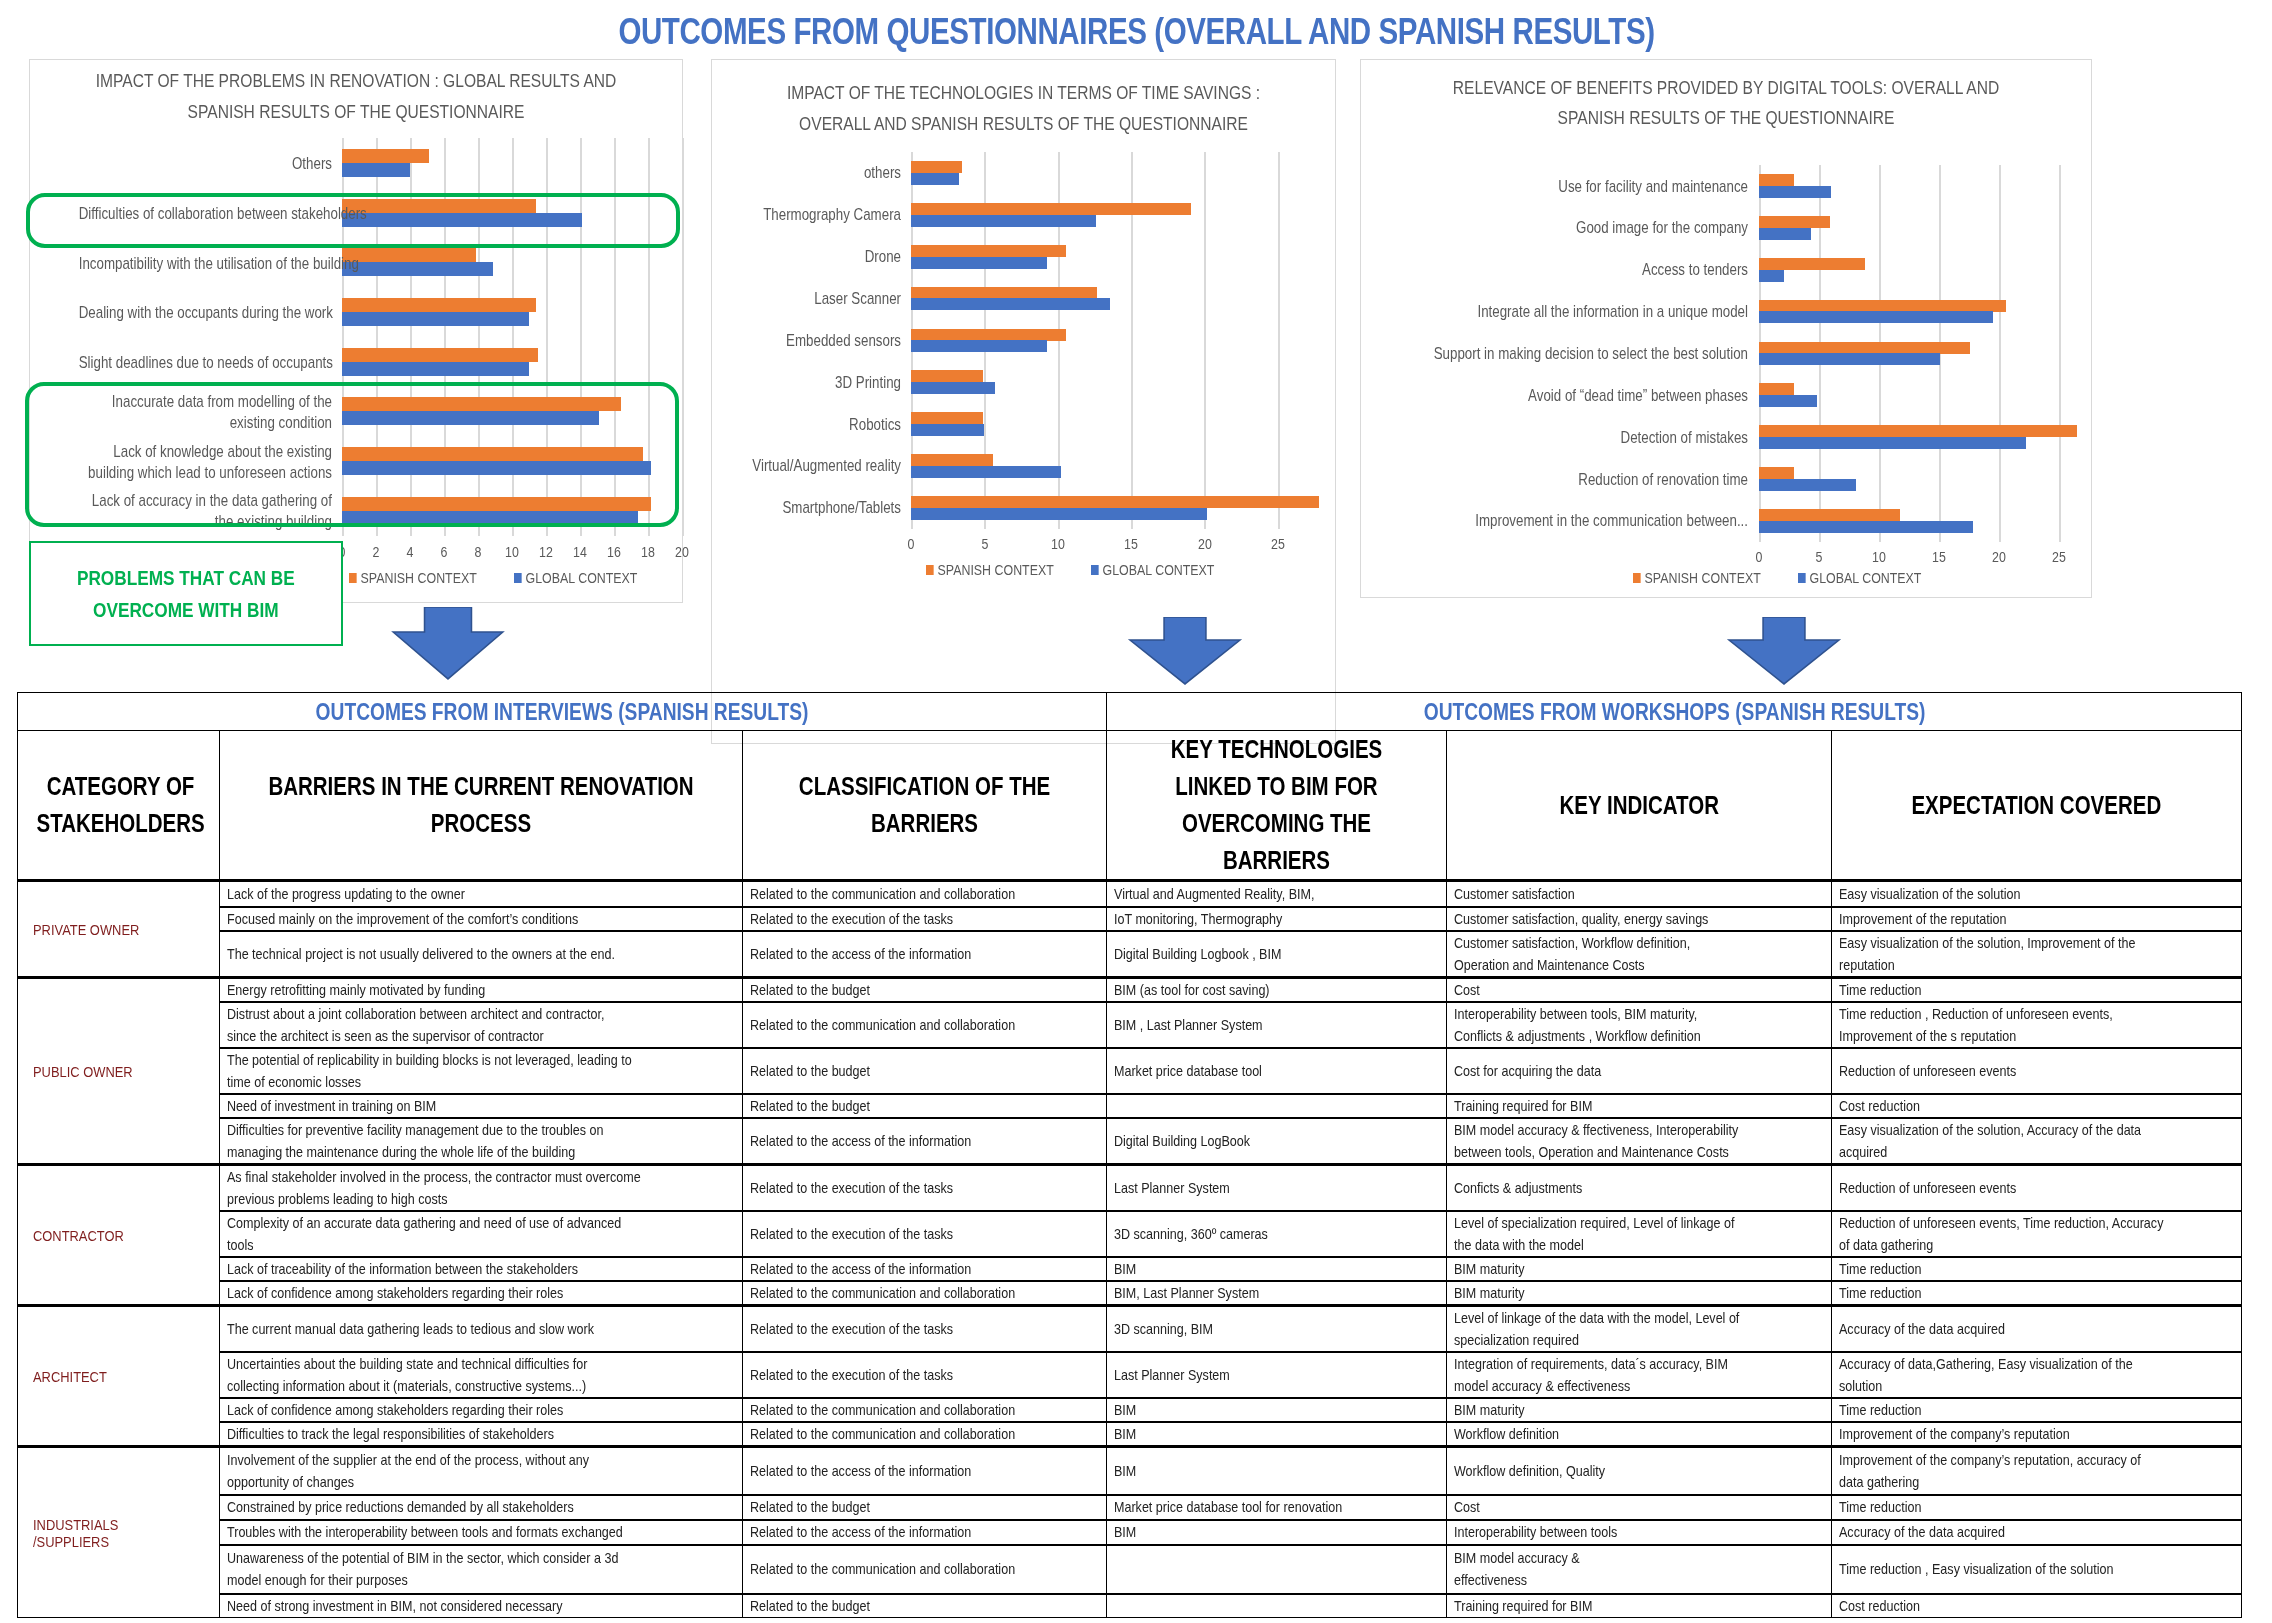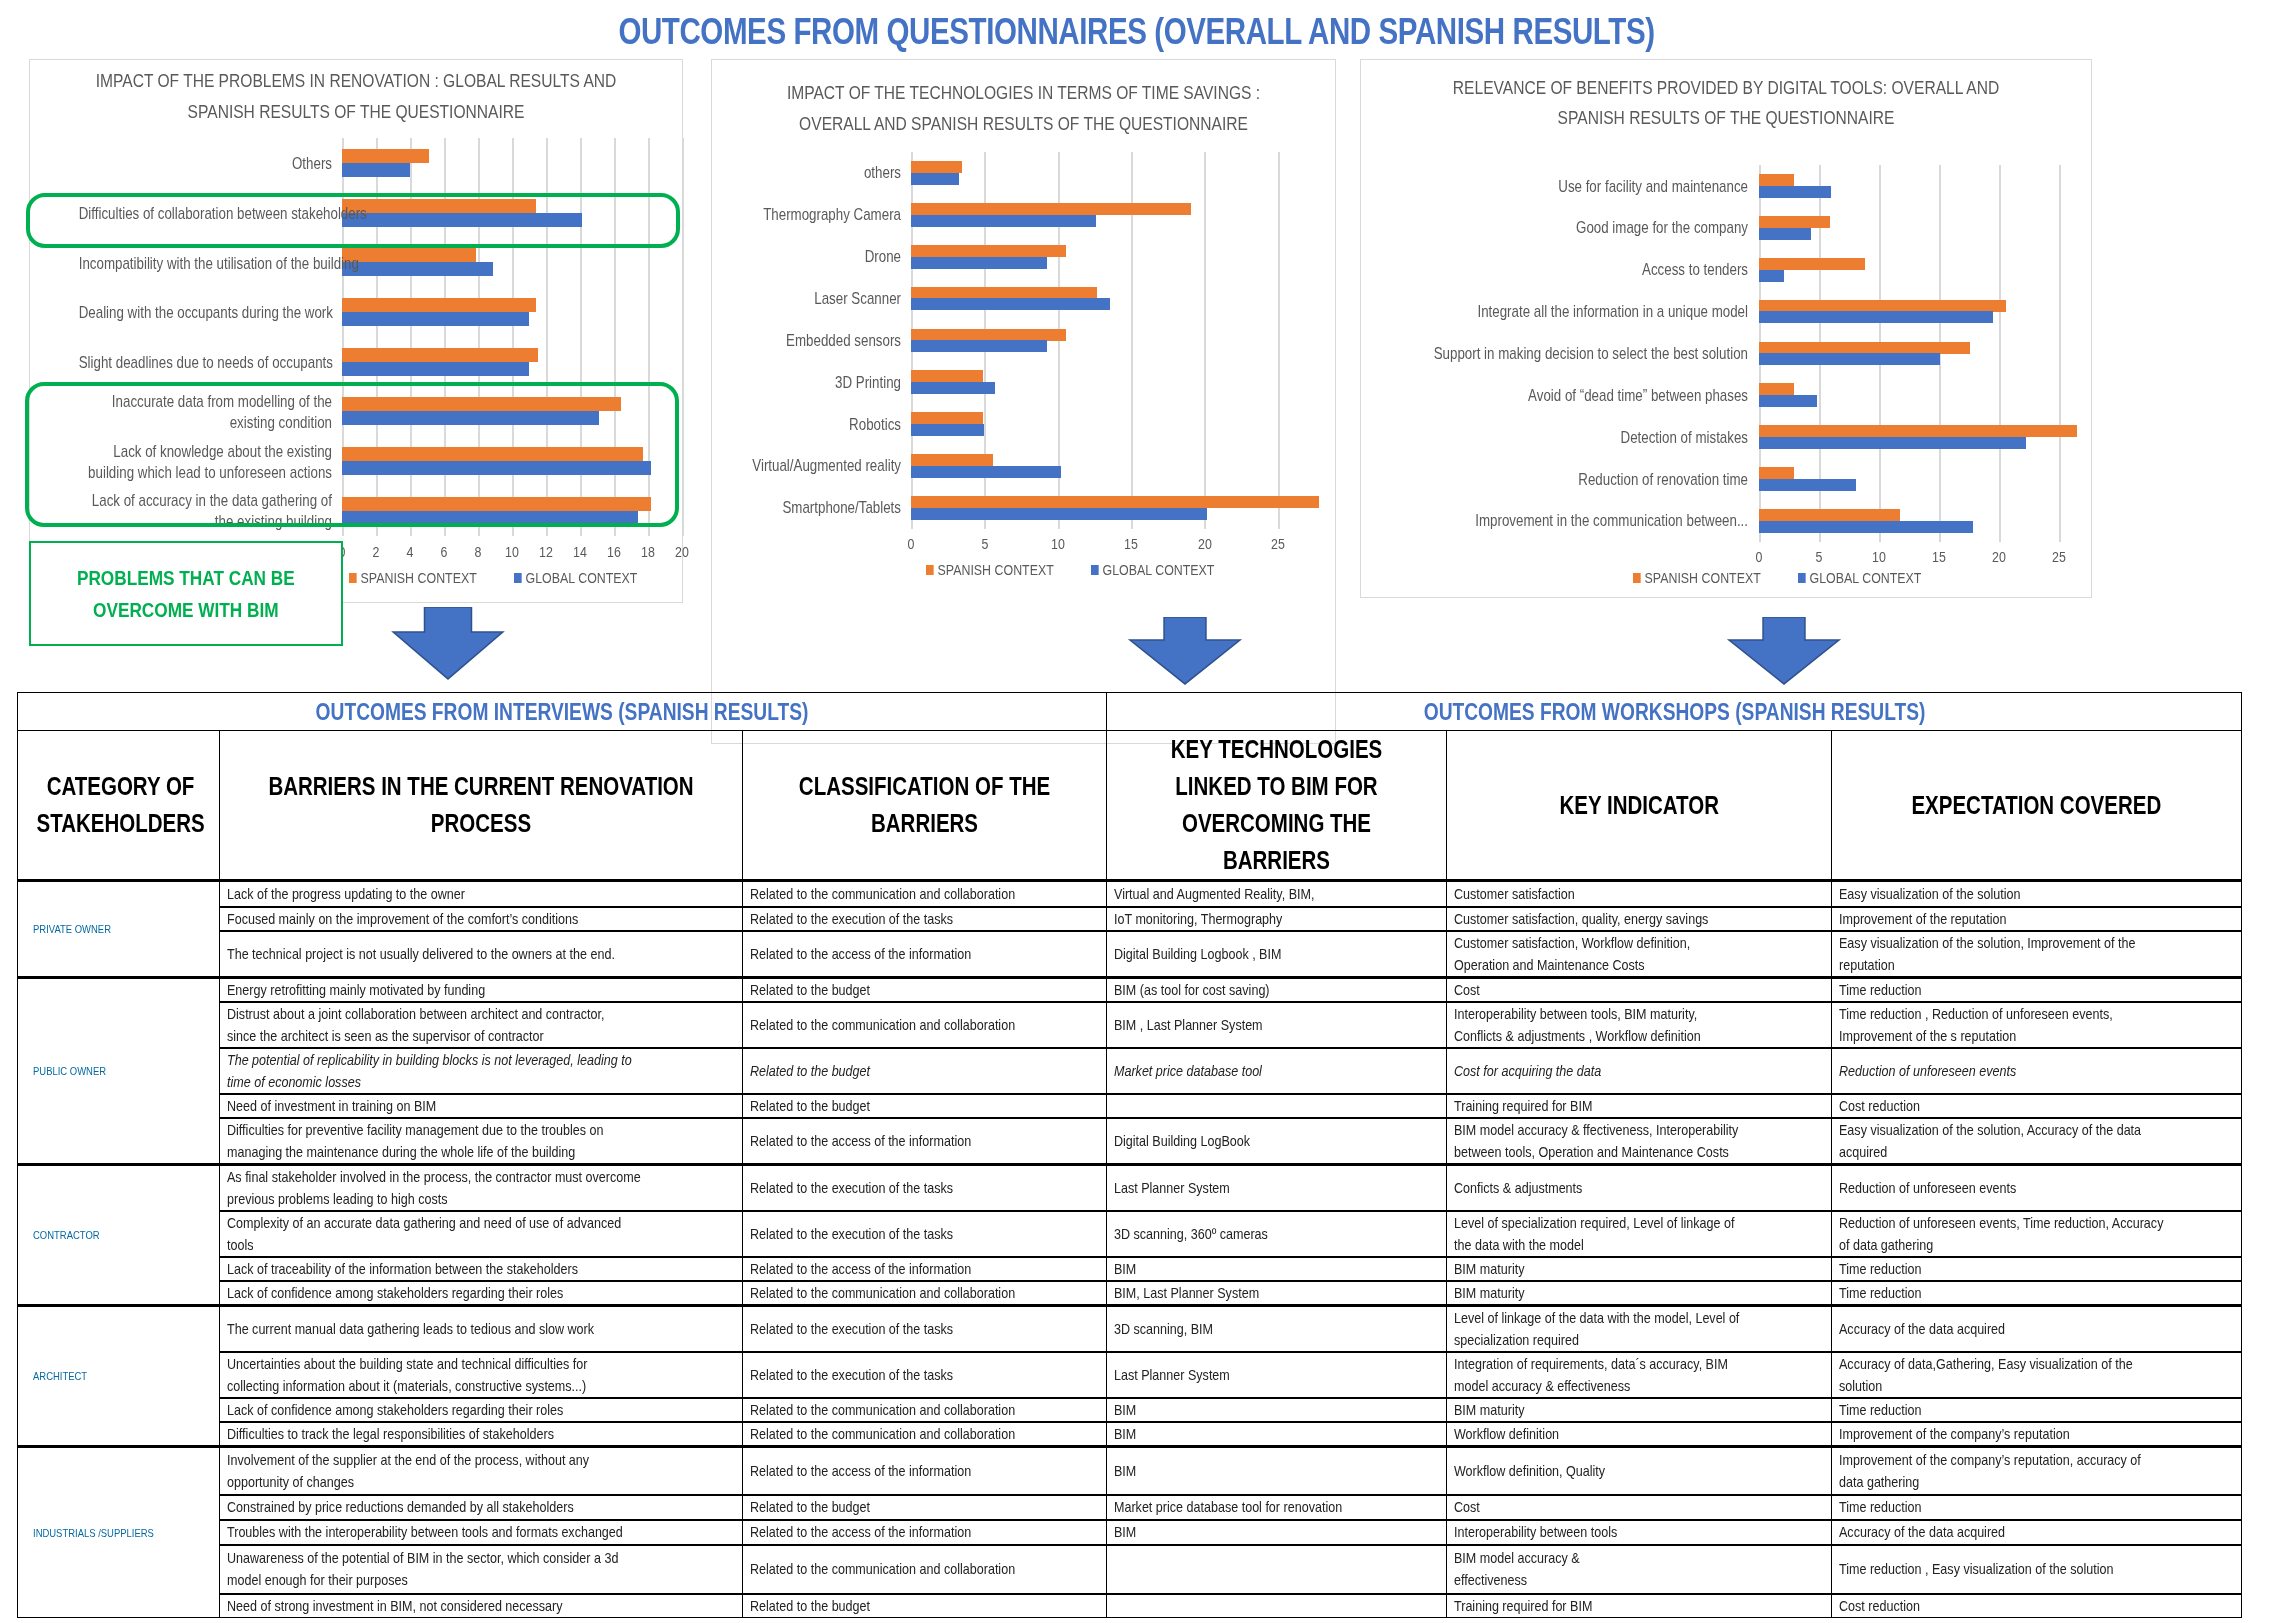--- a/index.html
+++ b/index.html
@@ -60,21 +60,21 @@
   .col-head {
     height: 114px; font-weight: bold; font-size: 25px; text-align: center; line-height: 37px; color: #000;
   }
   .col-head span { display: inline-block; transform: scaleX(0.82); }
   td.cell {
     font-size: 14.6px; line-height: 22px; padding: 0 6.3px; color: #222;
     border-top: 2.6px solid #000;
   }
   td.cell span { display: inline-block; transform: scaleX(0.86); transform-origin: 0 50%; white-space: nowrap; }
   td.cat {
-    font-size: 11px; padding-left: 14.6px; color: #0369a1; border-top: 3.7px solid #000;
+    font-size: 15px; padding-left: 14.6px; color: #7f1d1d; border-top: 3.7px solid #000;
   }
   td.cat span { display: inline-block; transform: scaleX(0.86); transform-origin: 0 50%; }
 </style>
 </head>
 <body>
 
 <div class="main-title">OUTCOMES FROM QUESTIONNAIRES (OVERALL AND SPANISH RESULTS)</div>
 
 <div class="panel" id="panel-0" style="left:29px; top:59px; width:654px; height:544px;">
     <div class="panel-title" style="top: 6.3px;">IMPACT OF THE PROBLEMS IN RENOVATION : GLOBAL RESULTS AND</div>
@@ -324,21 +324,21 @@
           <td class="cell" style="border-top-width: 3.7px;"><span>Cost</span></td>
           <td class="cell" style="border-top-width: 3.7px;"><span>Time reduction</span></td>
         </tr>
         <tr style="height: 46px;">
           <td class="cell"><span>Distrust about a joint collaboration between architect and contractor,</span><br><span>since the architect is seen as the supervisor of contractor</span></td>
           <td class="cell"><span>Related to the communication and collaboration</span></td>
           <td class="cell"><span>BIM , Last Planner System</span></td>
           <td class="cell"><span>Interoperability between tools, BIM maturity,</span><br><span>Conflicts &amp; adjustments , Workflow definition</span></td>
           <td class="cell"><span>Time reduction , Reduction of unforeseen events,</span><br><span>Improvement of the s reputation</span></td>
         </tr>
-        <tr style="height: 46px; font-style: italic;">
+        <tr style="height: 46px;">
           <td class="cell"><span>The potential of replicability in building blocks is not leveraged, leading to</span><br><span>time of economic losses</span></td>
           <td class="cell"><span>Related to the budget</span></td>
           <td class="cell"><span>Market price database tool</span></td>
           <td class="cell"><span>Cost for acquiring the data</span></td>
           <td class="cell"><span>Reduction of unforeseen events</span></td>
         </tr>
         <tr style="height: 24px;">
           <td class="cell"><span>Need of investment in training on BIM</span></td>
           <td class="cell"><span>Related to the budget</span></td>
           <td class="cell"><span></span></td>

